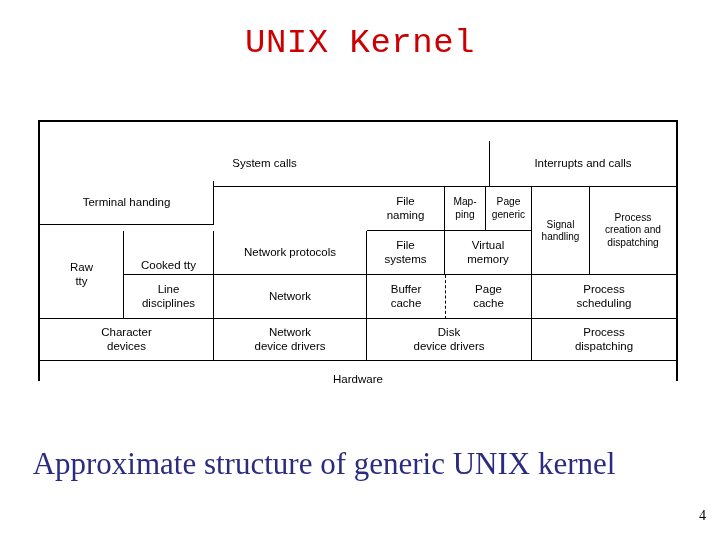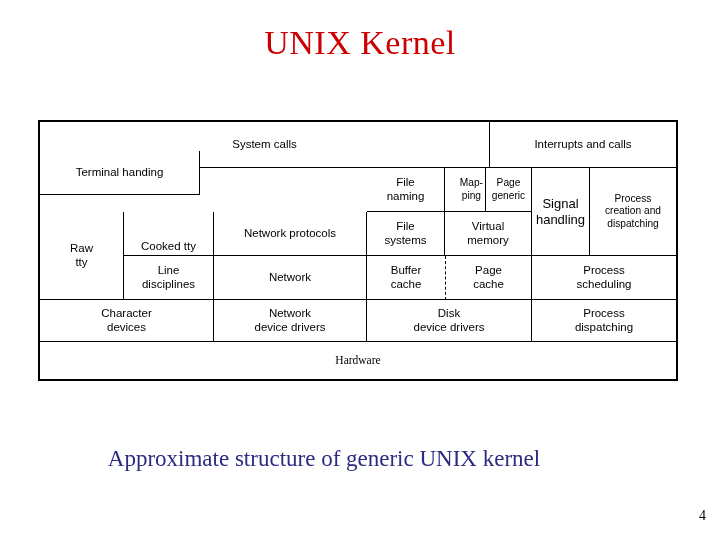--- a/index.html
+++ b/index.html
@@ -20,33 +20,33 @@
     width: 720px;
     height: 540px;
     background: #ffffff;
   }
   .slide-title {
     position: absolute;
     left: 0;
     top: 24px;
     width: 720px;
     text-align: center;
-    font-family: Liberation Serif, serif;
+    font-family: Liberation Mono, monospace;
     font-size: 34px;
     color: #cc0000;
     letter-spacing: 0.5px;
   }
   .caption {
     position: absolute;
     left: 0;
     top: 446px;
     width: 648px;
     text-align: center;
     font-family: "Liberation Serif", serif;
-    font-size: 23px;
+    font-size: 31px;
     color: #2b2b80;
   }
   .slide-number {
     position: absolute;
     right: 14px;
     top: 508px;
     font-family: "Liberation Serif", serif;
     font-size: 14px;
     color: #000000;
   }
@@ -70,55 +70,56 @@
     display: flex;
     align-items: center;
     justify-content: center;
     text-align: center;
     font-family: "Liberation Sans", sans-serif;
     font-size: 11.5px;
     color: #000000;
     line-height: 1.18;
     padding: 1px 2px;
     background: #ffffff;
+    margin-top: 19px;
   }
   .cell.no-r { border-right: none; }
-  .cell.no-b { border-bottom: none; font-family: Liberation Serif, serif; }
+  .cell.no-b { border-bottom: none; }
   .cell.dashed-l {
     border-left: 1.5px dashed #000;
   }
-  .c-small { font-size: 13px; }
+  .c-small { font-size: 10px; }
   .c-tiny  { font-size: 10.2px; }
 </style>
 </head>
 <body>
 
 <div id="slide">
 
   <div class="slide-title">UNIX Kernel</div>
 
   <div id="diagram">
 
     <div class="cell" style="left:0px; top:0px; width:450px; height:46px;">
       <span>System calls</span>
     </div>
     <div class="cell no-r" style="left:450px; top:0px; width:186px; height:46px;">
       <span>Interrupts and calls</span>
     </div>
 
-    <div class="cell" style="left:0px; top:29px; width:160px; height:44px;justify-content:center;">
+    <div class="cell" style="left:0px; top:40px; width:174px; height:44px;justify-content:center;">
       <span>Terminal handing</span>
     </div>
     <div class="cell" style="left:327px; top:46px; width:78px; height:44px;">
       <div>
         <div>File</div>
         <div>naming</div>
       </div>
     </div>
-    <div class="cell c-tiny" style="left:405px; top:46px; width:41px; height:44px;justify-content:flex-end;">
+    <div class="cell c-tiny" style="left:405px; top:46px; width:41px; height:44px;">
       <div>
         <div>Map-</div>
         <div>ping</div>
       </div>
     </div>
     <div class="cell c-tiny" style="left:446px; top:46px; width:46px; height:44px;">
       <div>
         <div>Page</div>
         <div>generic</div>
       </div>

